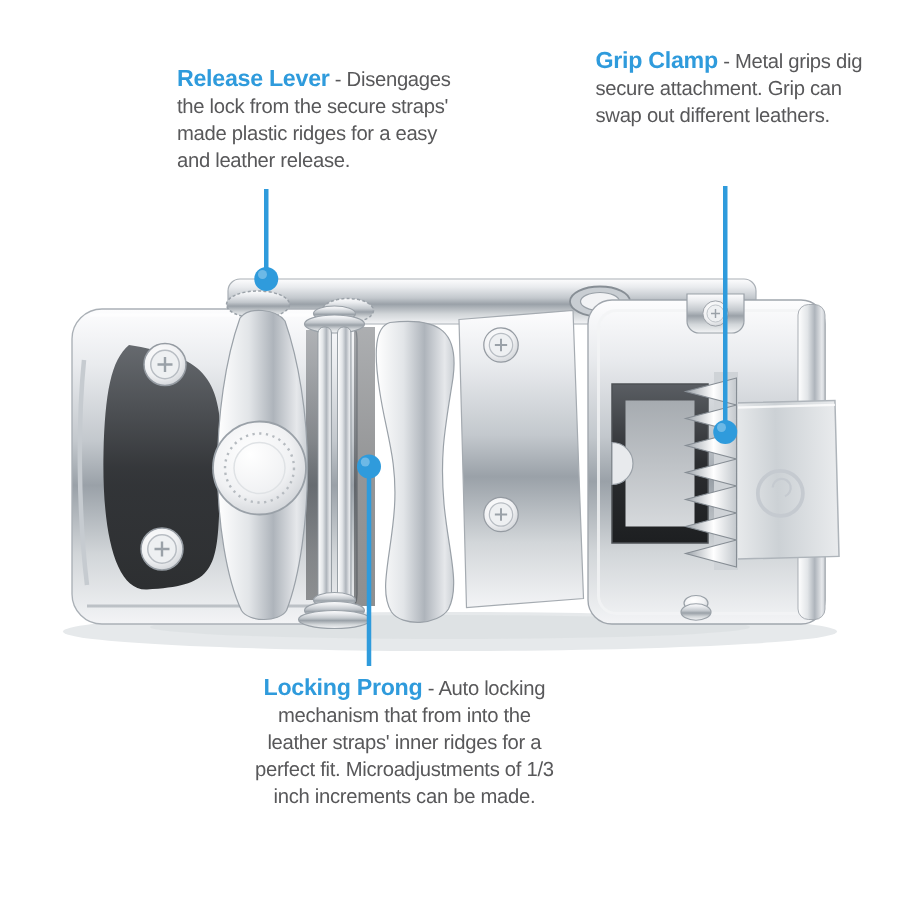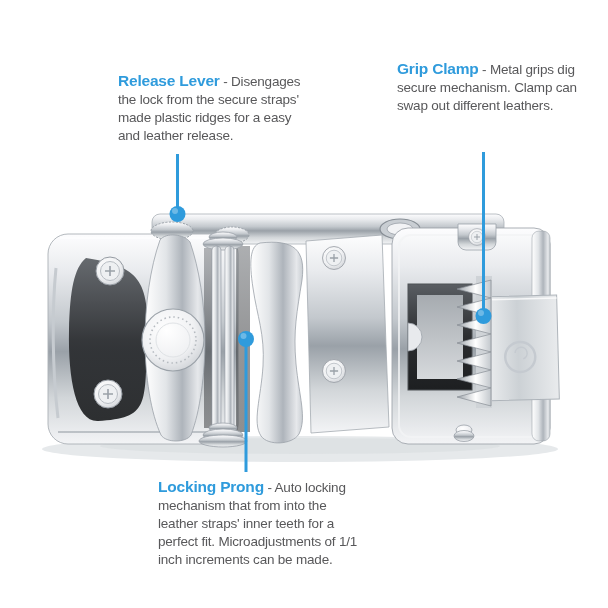--- a/index.html
+++ b/index.html
@@ -7,39 +7,39 @@
     --body-text:#58585A;
     --background:#FFFFFF;
   }
   html,body{margin:0;padding:0;}
   body{
     width:608px;height:608px;
     background:var(--background);
     font-family:"Liberation Sans", sans-serif;
     position:relative;overflow:hidden;
   }
-  .stage{position:absolute;inset:0;margin-top:28px;}
+  .stage{position:absolute;inset:0;}
   svg.buckle{position:absolute;left:0;top:0;}
   .callout{
     position:absolute;
     color:var(--body-text);
     font-size:13.5px;
     line-height:18px;
     letter-spacing:-0.2px;
   }
   .callout .c-line{white-space:nowrap;}
   .callout .c-title{
     color:var(--accent);
     font-weight:700;
     font-size:15.5px;
     letter-spacing:-0.2px;
   }
   #callout-release{left:118px;top:44px;}
   #callout-grip{left:397px;top:32px;}
-  #callout-lock{left:158px;top:450px;}
+  #callout-lock{left:170px;top:450px;text-align:center;}
   .accent-stroke{stroke:var(--accent);}
   .accent-fill{fill:var(--accent);}
 </style>
 </head>
 <body>
 
 <div class="stage">
 
   <svg class="buckle" width="608" height="608" viewBox="0 0 608 608">
     <defs>
@@ -203,27 +203,27 @@
     </div>
     <div class="c-line">the lock from the secure straps'</div>
     <div class="c-line">made plastic ridges for a easy</div>
     <div class="c-line">and leather release.</div>
   </div>
 
   <div class="callout" id="callout-grip">
     <div class="c-line">
       <span class="c-title">Grip Clamp</span><span> - Metal grips dig</span>
     </div>
-    <div class="c-line">secure mechanism. Clamp can</div>
+    <div class="c-line">secure attachment. Grip can</div>
     <div class="c-line">swap out different leathers.</div>
   </div>
 
   <div class="callout" id="callout-lock">
     <div class="c-line">
       <span class="c-title">Locking Prong</span><span> - Auto locking</span>
     </div>
     <div class="c-line">mechanism that from into the</div>
-    <div class="c-line">leather straps' inner teeth for a</div>
-    <div class="c-line">perfect fit. Microadjustments of 1/1</div>
+    <div class="c-line">leather straps' inner ridges for a</div>
+    <div class="c-line">perfect fit. Microadjustments of 1/3</div>
     <div class="c-line">inch increments can be made.</div>
   </div>
 
 </div>
 
 </body></html>

